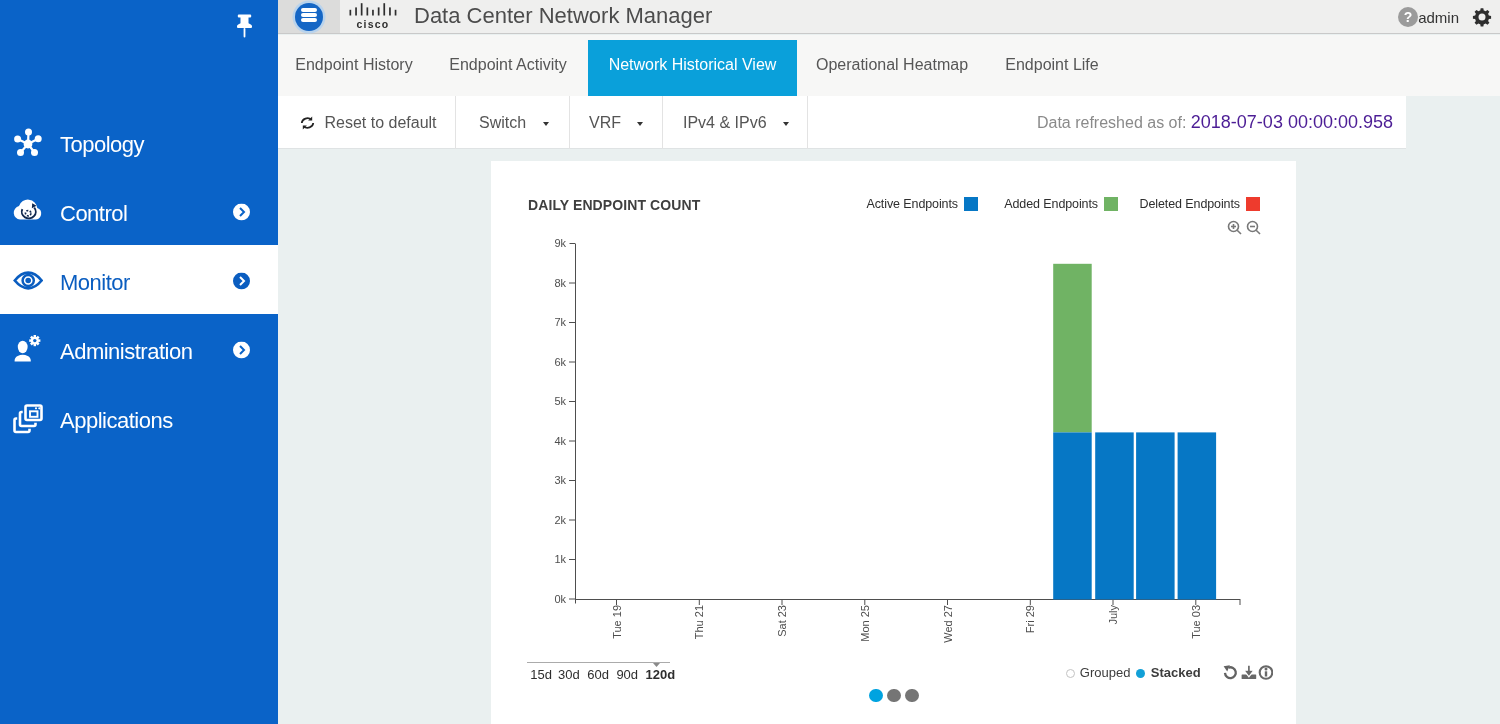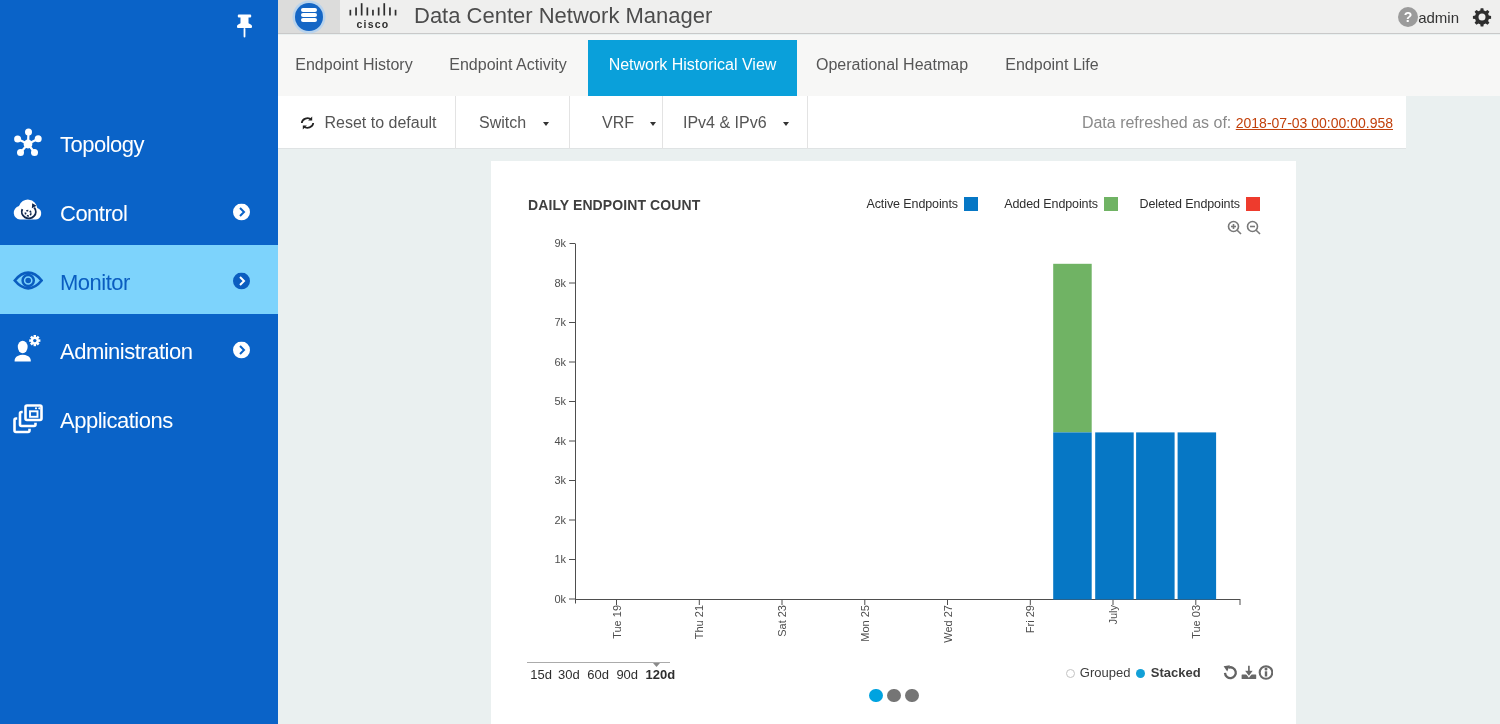--- a/index.html
+++ b/index.html
@@ -5,21 +5,21 @@
 * { margin:0; padding:0; box-sizing:border-box; }
 html,body { width:1500px; height:724px; overflow:hidden; font-family:"Liberation Sans",sans-serif; }
 body { position:relative; background:#eaf0f0; }
 
 
 #sidebar { position:absolute; left:0; top:0; width:278px; height:724px; background:#0a63c8; z-index:5; }
 .navitem { position:absolute; left:0; width:278px; height:69px; color:#fff; }
 .navitem .nicon { position:absolute; left:13px; top:calc(50% + 1.5px); transform:translateY(-50%); width:30px; height:30px; }
 .navitem .nlabel { position:absolute; left:60px; top:calc(50% + 4px); transform:translateY(-50%); font-size:22px; letter-spacing:-0.5px; }
 .navitem .chev { position:absolute; left:233px; top:calc(50% + 1.5px); transform:translateY(-50%); width:17px; height:17px; }
-.navitem.active { background:#7dd3fc; color:#0a5dc0; }
+.navitem.active { background:#ffffff; color:#0a5dc0; }
 
 
 #header { position:absolute; left:278px; top:0; width:1222px; height:34px; background:#efefee; border-bottom:1px solid #c9c9c9; }
 #hamblock { position:absolute; left:0; top:0; width:62px; height:33px; background:#dcdcdb; }
 #hamburger { position:absolute; left:17px; top:2.5px; width:28px; height:28px; border-radius:50%; background:#1566c5; box-shadow:0 0 0 2.5px #b9d3ec; }
 #hamburger .bar { position:absolute; left:6.2px; width:16px; height:3.5px; border-radius:2.5px; background:#fff; }
 #cisco { position:absolute; left:68.5px; top:0px; width:50px; height:30px; }
 #apptitle { position:absolute; left:136px; top:3px; font-size:22px; color:#4c4c4c; }
 #hdr-right { position:absolute; right:8px; top:0; height:34px; display:flex; align-items:center; }
 #helpq { width:20px; height:20px; border-radius:50%; background:#9b9b9b; color:#fff; font-size:14px; font-weight:bold; text-align:center; line-height:20px; }
@@ -34,21 +34,21 @@
 #recdot { display:inline-block; vertical-align:-1.5px; margin-left:4px; width:12.5px; height:12.5px; border-radius:50%; border:1.6px solid #e02126; background:#fff; position:relative; }
 #recdot:after { content:""; position:absolute; left:50%; top:50%; transform:translate(-50%,-50%); width:7.1px; height:7.1px; border-radius:50%; background:#ea1c24; }
 
 
 #filterrow { position:absolute; left:278px; top:96px; width:1128px; height:53px; background:#fff; border-bottom:1px solid #dfe3e4; }
 .fsep { position:absolute; top:0; width:1px; height:53px; background:#e3e3e3; }
 .fitem { position:absolute; top:0; height:53px; line-height:53px; font-size:16px; color:#555; }
 .caret { display:inline-block; width:0; height:0; border-left:3.5px solid transparent; border-right:3.5px solid transparent; border-top:4.5px solid #333; margin-left:12px; vertical-align:2px; }
 #refreshed { position:absolute; right:13px; top:0; height:53px; line-height:53px; }
 #refreshed .lbl { font-size:16px; color:#8a8a8a; }
-#refreshed .val { font-size:14px; color:#c2410c;text-decoration:underline; }
+#refreshed .val { font-size:18px; color:#4c1d95; }
 
 
 #card { position:absolute; left:491px; top:161px; width:805px; height:643px; background:#fff; }
 #cardtitle { position:absolute; left:37px; top:36px; font-size:14px; font-weight:bold; color:#3f3f3f; letter-spacing:0.1px; }
 .legend { position:absolute; top:36px; font-size:12.5px; letter-spacing:-0.1px; color:#2e2e2e; text-align:right; }
 .lsq { position:absolute; top:35.5px; width:14px; height:14px; }
 #zoomicons { position:absolute; left:736px; top:59px; width:36px; height:17px; }
 
 
 #rangesel { position:absolute; left:36px; top:496px; width:160px; }
@@ -198,21 +198,21 @@
   <div class="fitem" style="left:22px;">
     <svg width="15" height="14" viewBox="0 0 17 15" style="vertical-align:-2px;">
       <path d="M2 7.5 a6.5 5.8 0 0 1 11 -3.8" fill="none" stroke="#222" stroke-width="2"></path>
       <path d="M13.8 0 v4.6 h-4.6 z" fill="#222"></path>
       <path d="M15 7.5 a6.5 5.8 0 0 1 -11 3.8" fill="none" stroke="#222" stroke-width="2"></path>
       <path d="M3.2 15 v-4.6 h4.6 z" fill="#222"></path>
     </svg>
     <span style="margin-left:5px;">Reset to default</span>
   </div>
   <div class="fitem" style="left:201px;">Switch <span class="caret"></span></div>
-  <div class="fitem" style="left:311px;margin-left:13px;">VRF <span class="caret"></span></div>
+  <div class="fitem" style="left:311px;">VRF <span class="caret"></span></div>
   <div class="fitem" style="left:405px;">IPv4 &amp; IPv6 <span class="caret"></span></div>
   <div id="refreshed"><span class="lbl">Data refreshed as of: </span><span class="val">2018-07-03 00:00:00.958</span></div>
 </div>
 
 <div id="card">
   <div id="cardtitle">DAILY ENDPOINT COUNT</div>
   <div class="legend" style="left:367px; width:100px;">Active Endpoints</div>
   <div class="lsq" style="left:473px; background:#0677c5;"></div>
   <div class="legend" style="left:507px; width:100px;">Added Endpoints</div>
   <div class="lsq" style="left:613px; background:#70b364;"></div>

